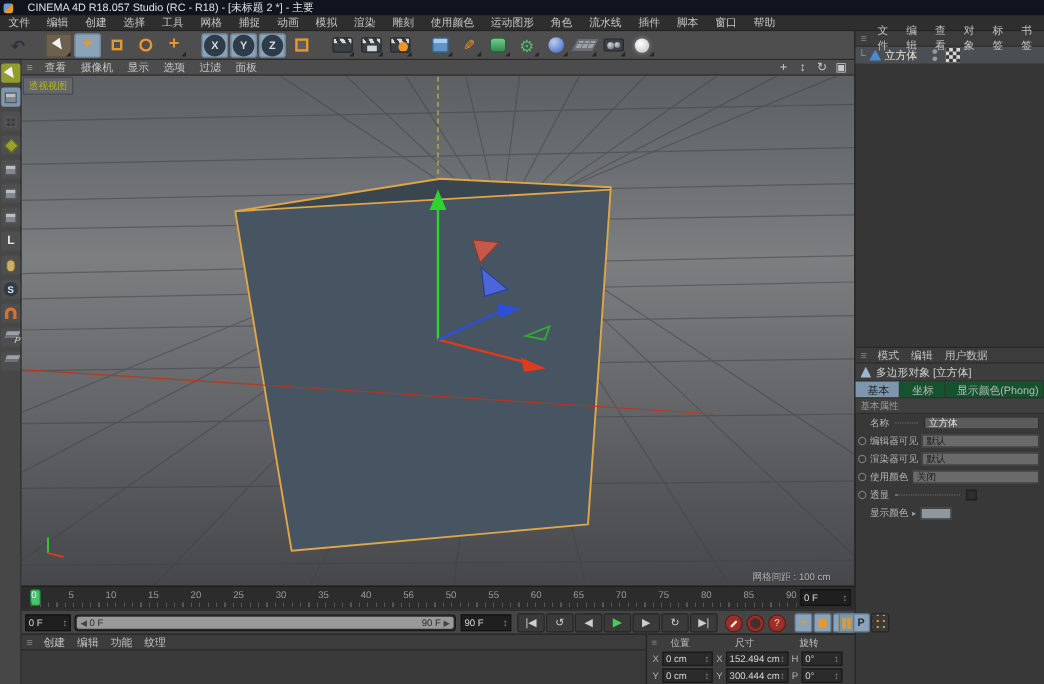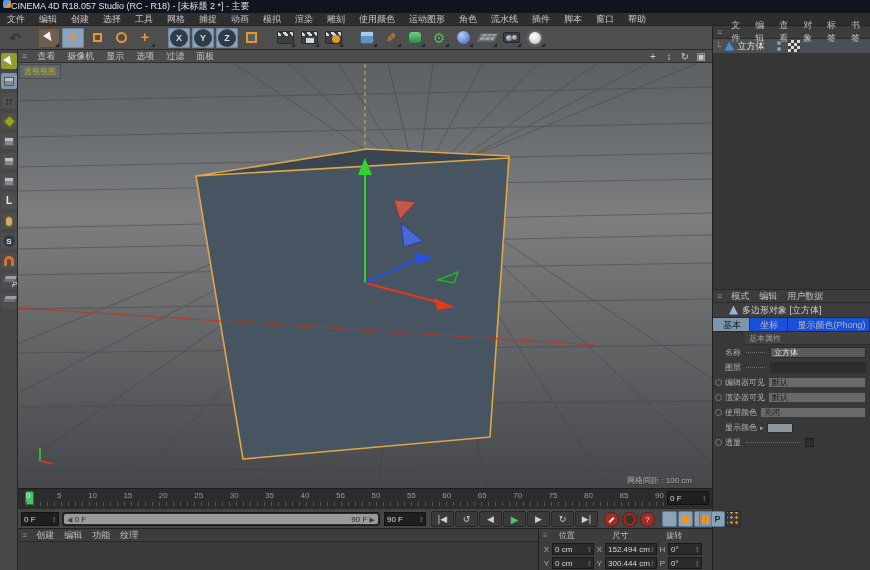--- a/index.html
+++ b/index.html
@@ -2,21 +2,21 @@
 <html><head>
 <meta charset="utf-8">
 <style>
   * { margin:0; padding:0; box-sizing:border-box; }
   body { background:#222; font-family:"Liberation Sans","DejaVu Sans",sans-serif; }
   .app { position:relative; width:870px; height:570px; background:#3a3a3a; overflow:hidden;
          color:#c8c8c8; font-size:9px; -webkit-font-smoothing:antialiased; }
 
   
   .titlebar { position:absolute; left:0; top:0; width:870px; height:13px; background:#10141e;
-              display:flex; gap:0; padding-left:3px; color:#e2e2e2; font-size:9px; }
+              display:flex; align-items:center; gap:12px; padding-left:3px; color:#e2e2e2; font-size:9px; }
   .appicon { width:8px; height:8px; border-radius:2px;
              background:linear-gradient(135deg,#5aa0e0 0 50%,#e8972f 50% 100%); }
   .menubar { position:absolute; left:0; top:13px; width:870px; height:13px; background:#2e2e2e;
              border-bottom:1px solid #232323; display:flex; align-items:center; }
   .menubar span { padding:0 7px; color:#c6c6c6; cursor:default; }
 
   
   .toolbar { position:absolute; left:0; top:26px; width:712px; height:24px; background:#4e4e4e;
              border-bottom:1px solid #2a2a2a; display:flex; align-items:center; gap:2px; padding-left:4px; }
   .tbtn { width:22px; height:20px; display:flex; align-items:center; justify-content:center;
@@ -103,29 +103,29 @@
   .om-list { height:251px; background:#363636; border-bottom:1px solid #272727; }
   .om-row { height:14px; display:flex; align-items:center; gap:3px; padding-left:2px; background:#4a4f54; }
   .om-branch { color:#9a9a9a; font-size:9px; }
   .om-objicon { width:10px; height:9px; background:#4a8ad0; clip-path:polygon(50% 0,100% 100%,0 100%); }
   .om-name { color:#f0e6d2; }
   .om-dots { margin-left:10px; display:flex; flex-direction:column; gap:2px; }
   .om-dots i { width:4px; height:4px; border-radius:50%; background:#9a9a9a; }
   .om-check { width:12px; height:12px; margin-left:4px;
               background:conic-gradient(#d8d8d8 0 25%,#3a3a3a 25% 50%,#d8d8d8 50% 75%,#3a3a3a 75%);
               background-size:6px 6px; }
-  .am-objrow { height:15px; display:flex; align-items:center; gap:4px; padding-left:16px; background:#3d3d3d;
+  .am-objrow { height:15px; display:flex; align-items:center; gap:4px; padding-left:4px; background:#3d3d3d;
                border-bottom:1px solid #2c2c2c; color:#cfcfcf; }
   .am-objicon { width:9px; height:9px; background:#9fb6c9; clip-path:polygon(50% 0,100% 100%,0 100%); }
   .tabs { height:14px; display:flex; border-bottom:1px solid #2a2a2a; background:#444;justify-content:space-between; }
-  .tab { padding:1px 10px; color:#b8b8b8; background:#1d4ed8; border-right:1px solid #333;
+  .tab { padding:1px 10px; color:#b8b8b8; background:#14532d; border-right:1px solid #333;
          white-space:nowrap; overflow:hidden; }
   .tab.active { background:#7e96ab; color:#16191c; }
   .sect { height:13px; background:#404040; color:#9c9c9c; padding-left:4px; line-height:13px;
-          border-bottom:1px solid #2e2e2e; font-size:8px;margin-left:32px; }
+          border-bottom:1px solid #2e2e2e; font-size:8px; }
   .arow { height:15px; display:flex; align-items:center; padding:0 4px 0 2px; gap:3px; }
   .adot { width:7px; height:7px; border-radius:50%; border:1px solid #7a7a7a; flex:0 0 auto; }
   .adot.off { border-color:transparent; }
   .albl { color:#b2b2b2; font-size:8px; white-space:nowrap; }
   .leader { flex:1; border-bottom:1px dotted #6e6e6e; height:1px; margin:0 2px; }
   .afield { flex:1; height:11px; background:#5b5b5b; border:1px solid #2c2c2c; color:#e4e4e4;
             font-size:8px; padding:0 3px; line-height:10px; }
   .afield.empty { background:#2d2d2d; }
   .adrop { flex:1; height:11px; background:#6a6a6a; border:1px solid #3a3a3a; color:#1d1d1d;
            font-size:8px; padding:0 3px; line-height:10px; }
@@ -461,51 +461,45 @@
     </div>
     <div class="sect">基本属性</div>
 
     <div class="arow">
       <span class="adot off"></span>
       <span class="albl">名称</span>
       <span class="leader"></span>
       <span class="afield" style="flex:0 0 96px">立方体</span>
     </div>
     <div class="arow">
-      <span class="adot off"></span>
-      <span class="albl">图层</span>
-      <span class="leader"></span>
-      <span class="afield empty" style="flex:0 0 96px"></span>
-    </div>
-    <div class="arow">
       <span class="adot"></span>
       <span class="albl">编辑器可见</span>
       <span class="adrop">默认</span>
     </div>
     <div class="arow">
       <span class="adot"></span>
       <span class="albl">渲染器可见</span>
       <span class="adrop">默认</span>
     </div>
     <div class="arow">
       <span class="adot"></span>
       <span class="albl">使用颜色</span>
       <span class="adrop">关闭</span>
+    </div>
+    <div class="arow">
+      <span class="adot"></span>
+      <span class="albl">透显</span>
+      <span class="leader"></span>
+      <span class="acheck" style="margin-right:52px"></span>
     </div>
     <div class="arow">
       <span class="adot off"></span>
       <span class="albl">显示颜色</span>
       <span class="aexp">▸</span>
       <span class="aswatch"></span>
-    </div>
-    <div class="arow">
-      <span class="adot"></span>
-      <span class="albl">透显</span>
-      <span class="leader"></span>
-      <span class="acheck" style="margin-right:52px"></span>
     </div>
   </div>
 
   <div class="ruler">
     <div class="playhead"></div>
     <div class="ticks">
         <span>0</span>
         <span>5</span>
         <span>10</span>
         <span>15</span>

